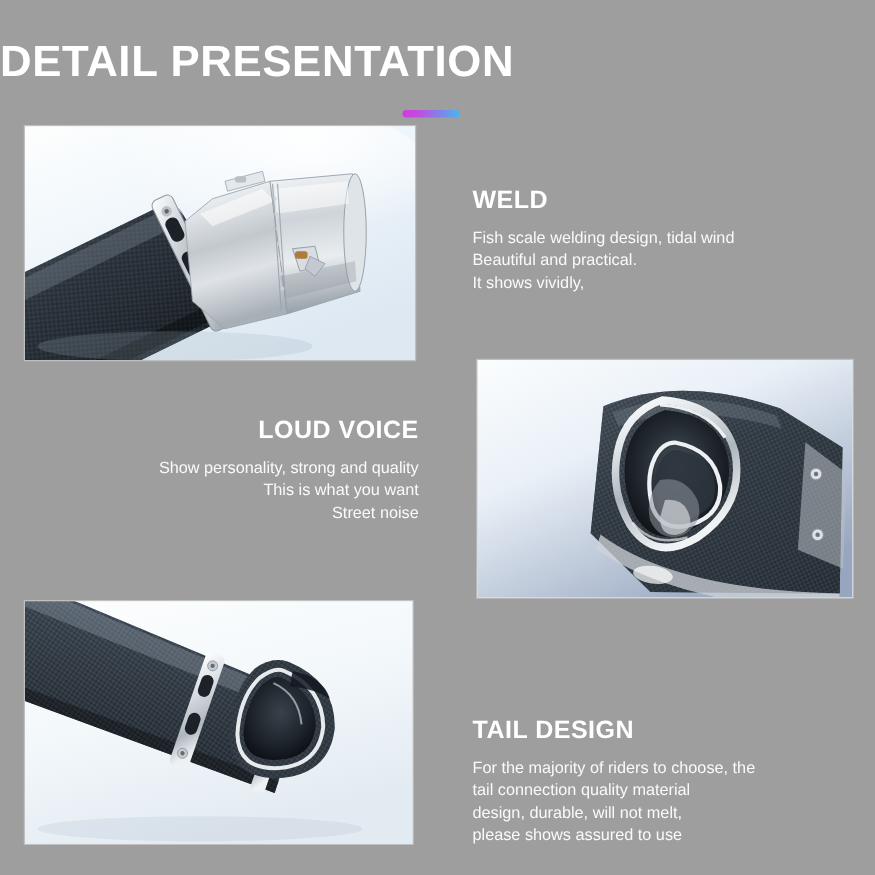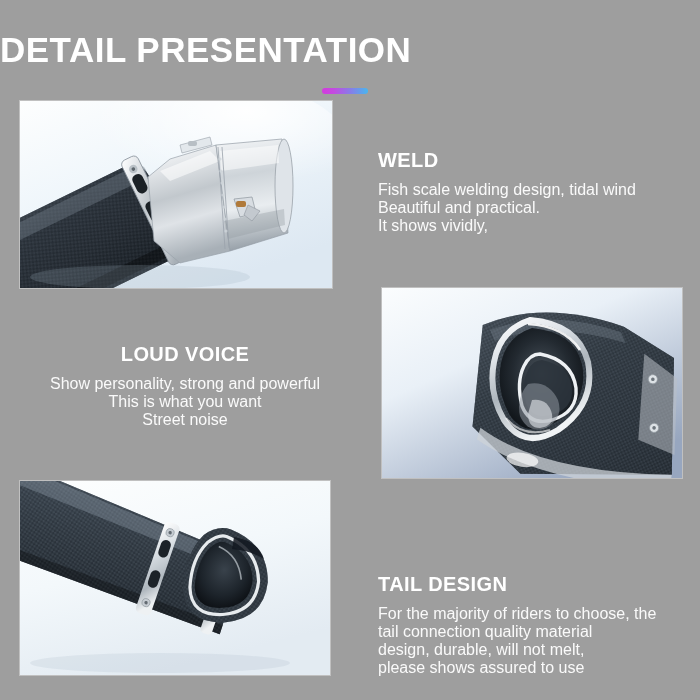--- a/index.html
+++ b/index.html
@@ -81,36 +81,36 @@
   }
   .block .heading {
     font-size: 20px;
     font-weight: bold;
     letter-spacing: 0.4px;
     margin: 0 0 9px 0;
     line-height: 24px;
     color: #ffffff;
   }
   .block .line {
-    font-size: 16px;
+    font-size: 13px;
     line-height: 18px;
     color: #fafafa;
     white-space: nowrap;
   }
 
   #block-weld {
     left: 378px;
     top: 148px;
     text-align: left;
   }
   #block-loud {
     left: 35px;
-    top: 342px;
+    top: 332px;
     width: 300px;
-    text-align: center;
+    text-align: right;
   }
   #block-tail {
     left: 378px;
     top: 524px;
     text-align: left;
     margin-top: 48px;
   }
 </style>
 </head>
 <body>
@@ -357,21 +357,21 @@
 
   <div class="block" id="block-weld">
     <div class="heading">WELD</div>
     <div class="line">Fish scale welding design, tidal wind</div>
     <div class="line">Beautiful and practical.</div>
     <div class="line">It shows vividly,</div>
   </div>
 
   <div class="block" id="block-loud">
     <div class="heading">LOUD VOICE</div>
-    <div class="line">Show personality, strong and powerful</div>
+    <div class="line">Show personality, strong and quality</div>
     <div class="line">This is what you want</div>
     <div class="line">Street noise</div>
   </div>
 
   <div class="block" id="block-tail">
     <div class="heading">TAIL DESIGN</div>
     <div class="line">For the majority of riders to choose, the</div>
     <div class="line">tail connection quality material</div>
     <div class="line">design, durable, will not melt,</div>
     <div class="line">please shows assured to use</div>

